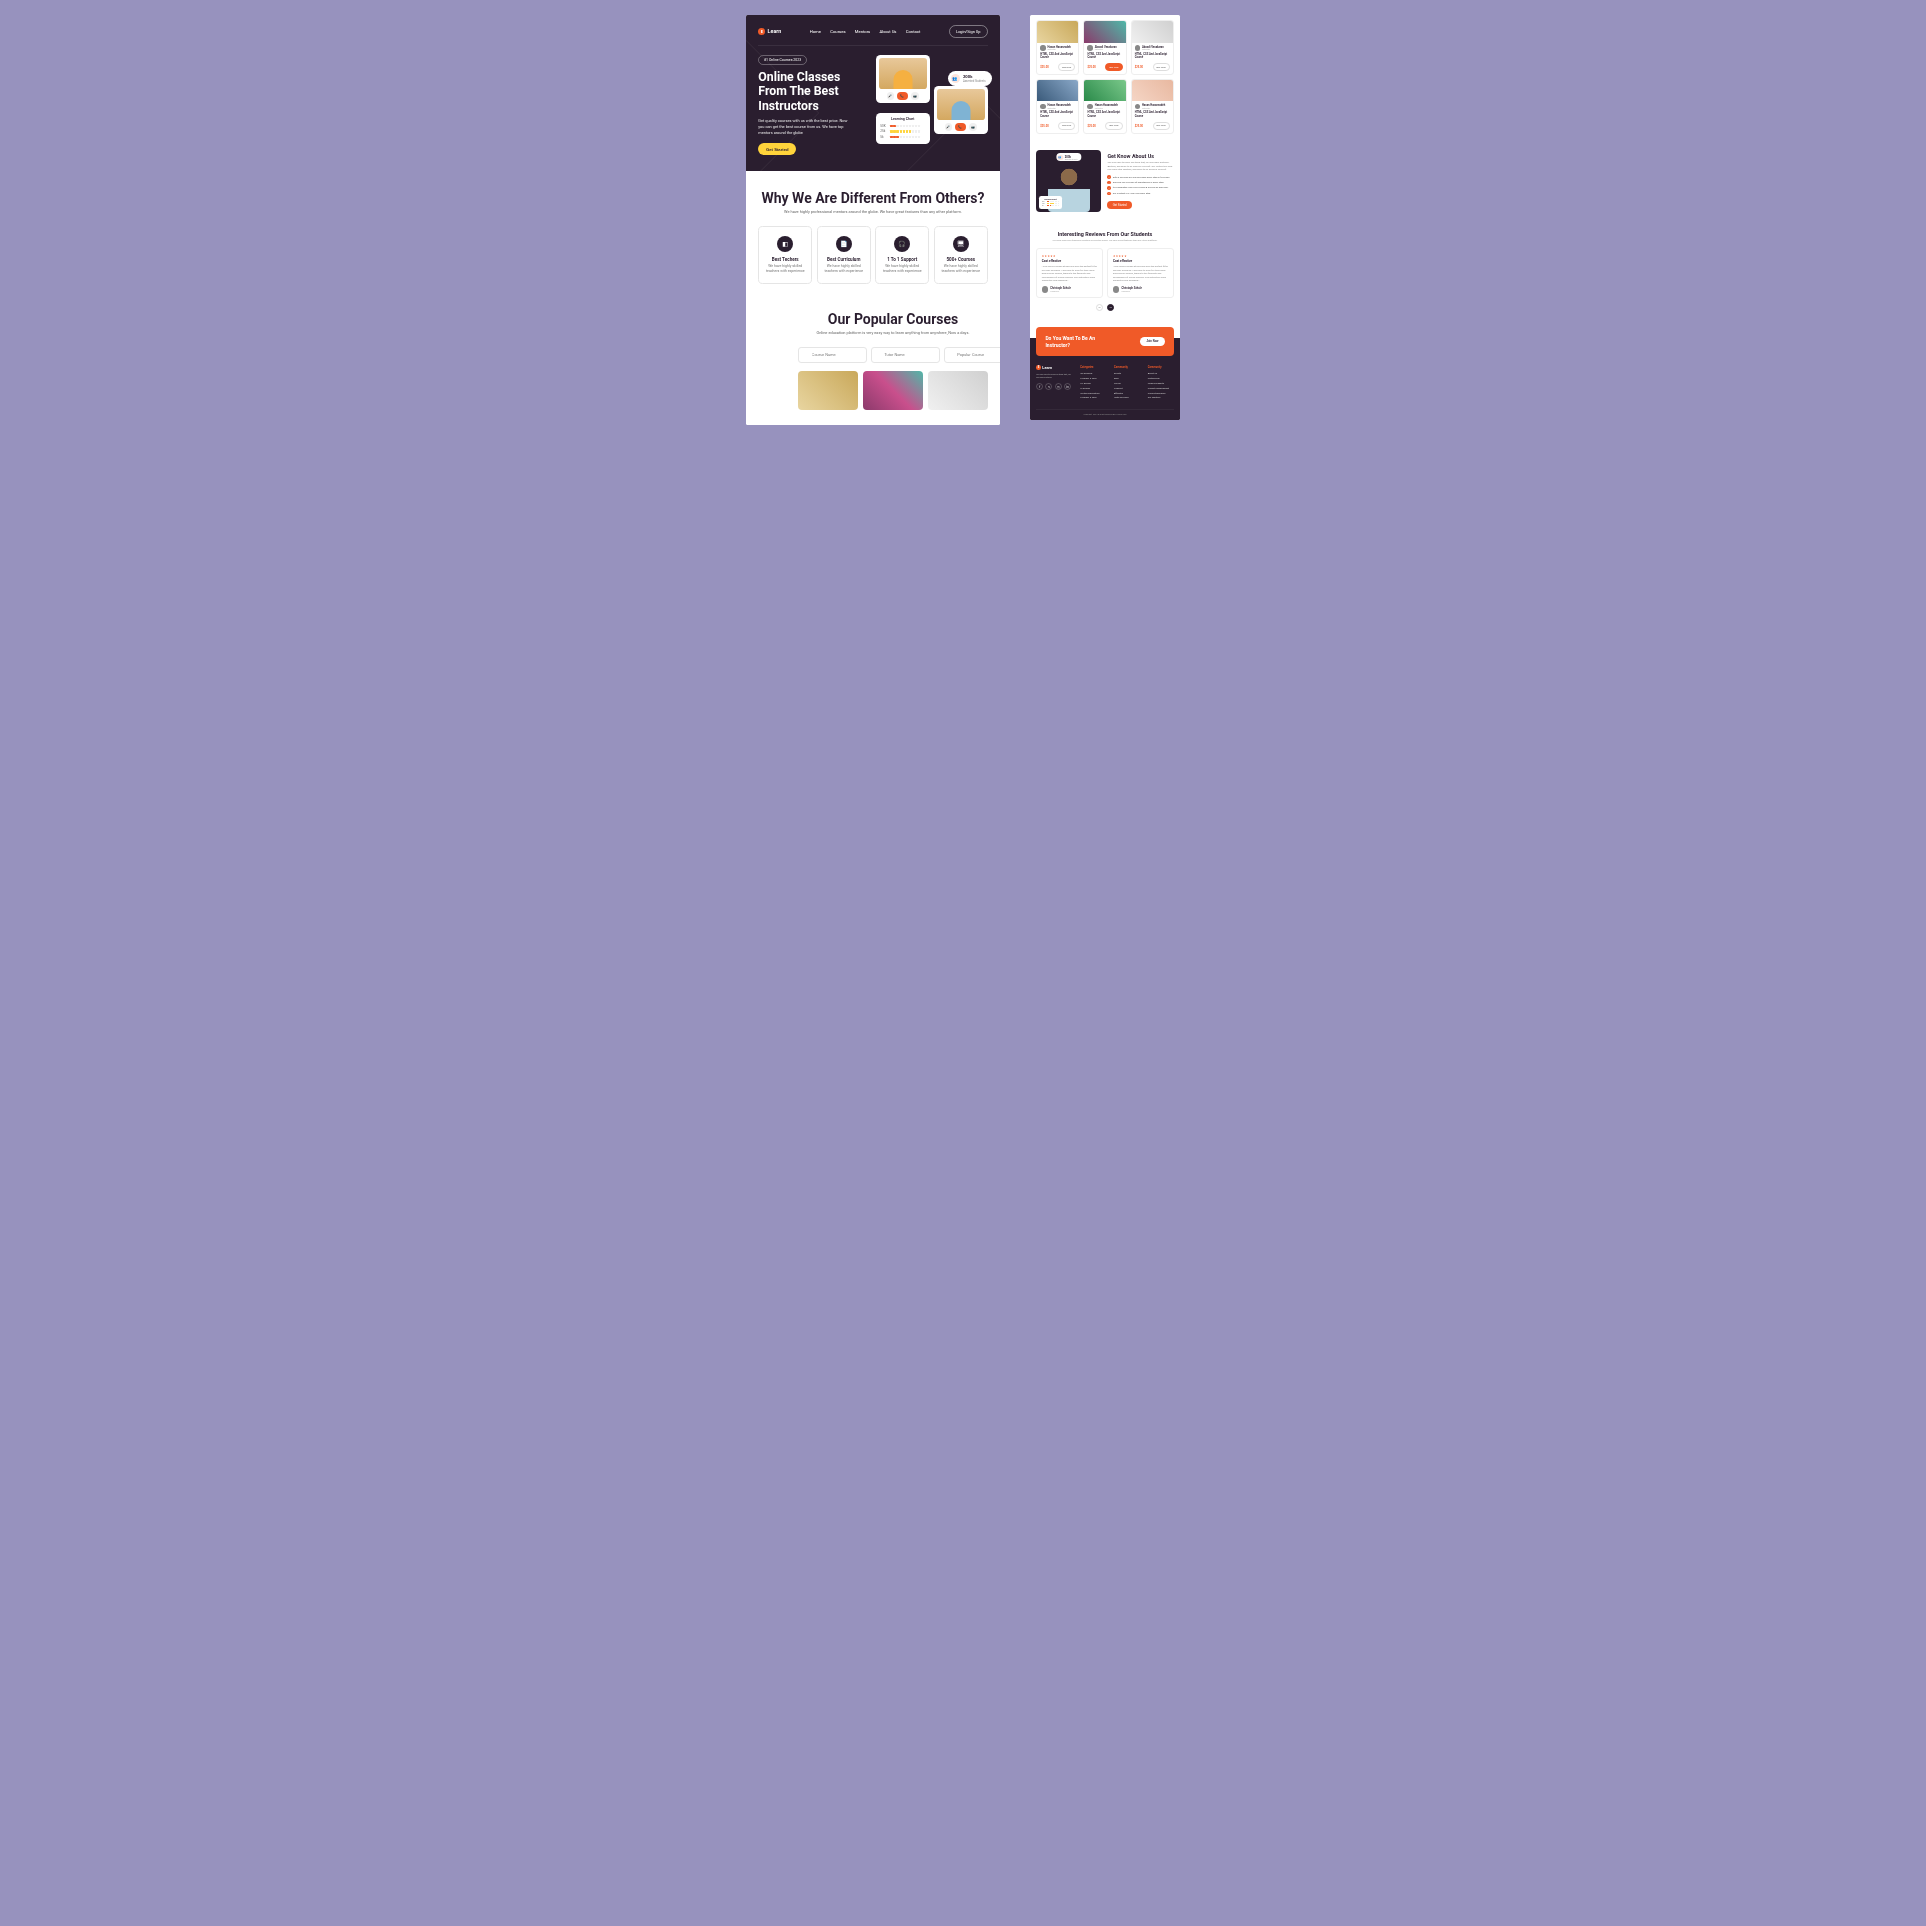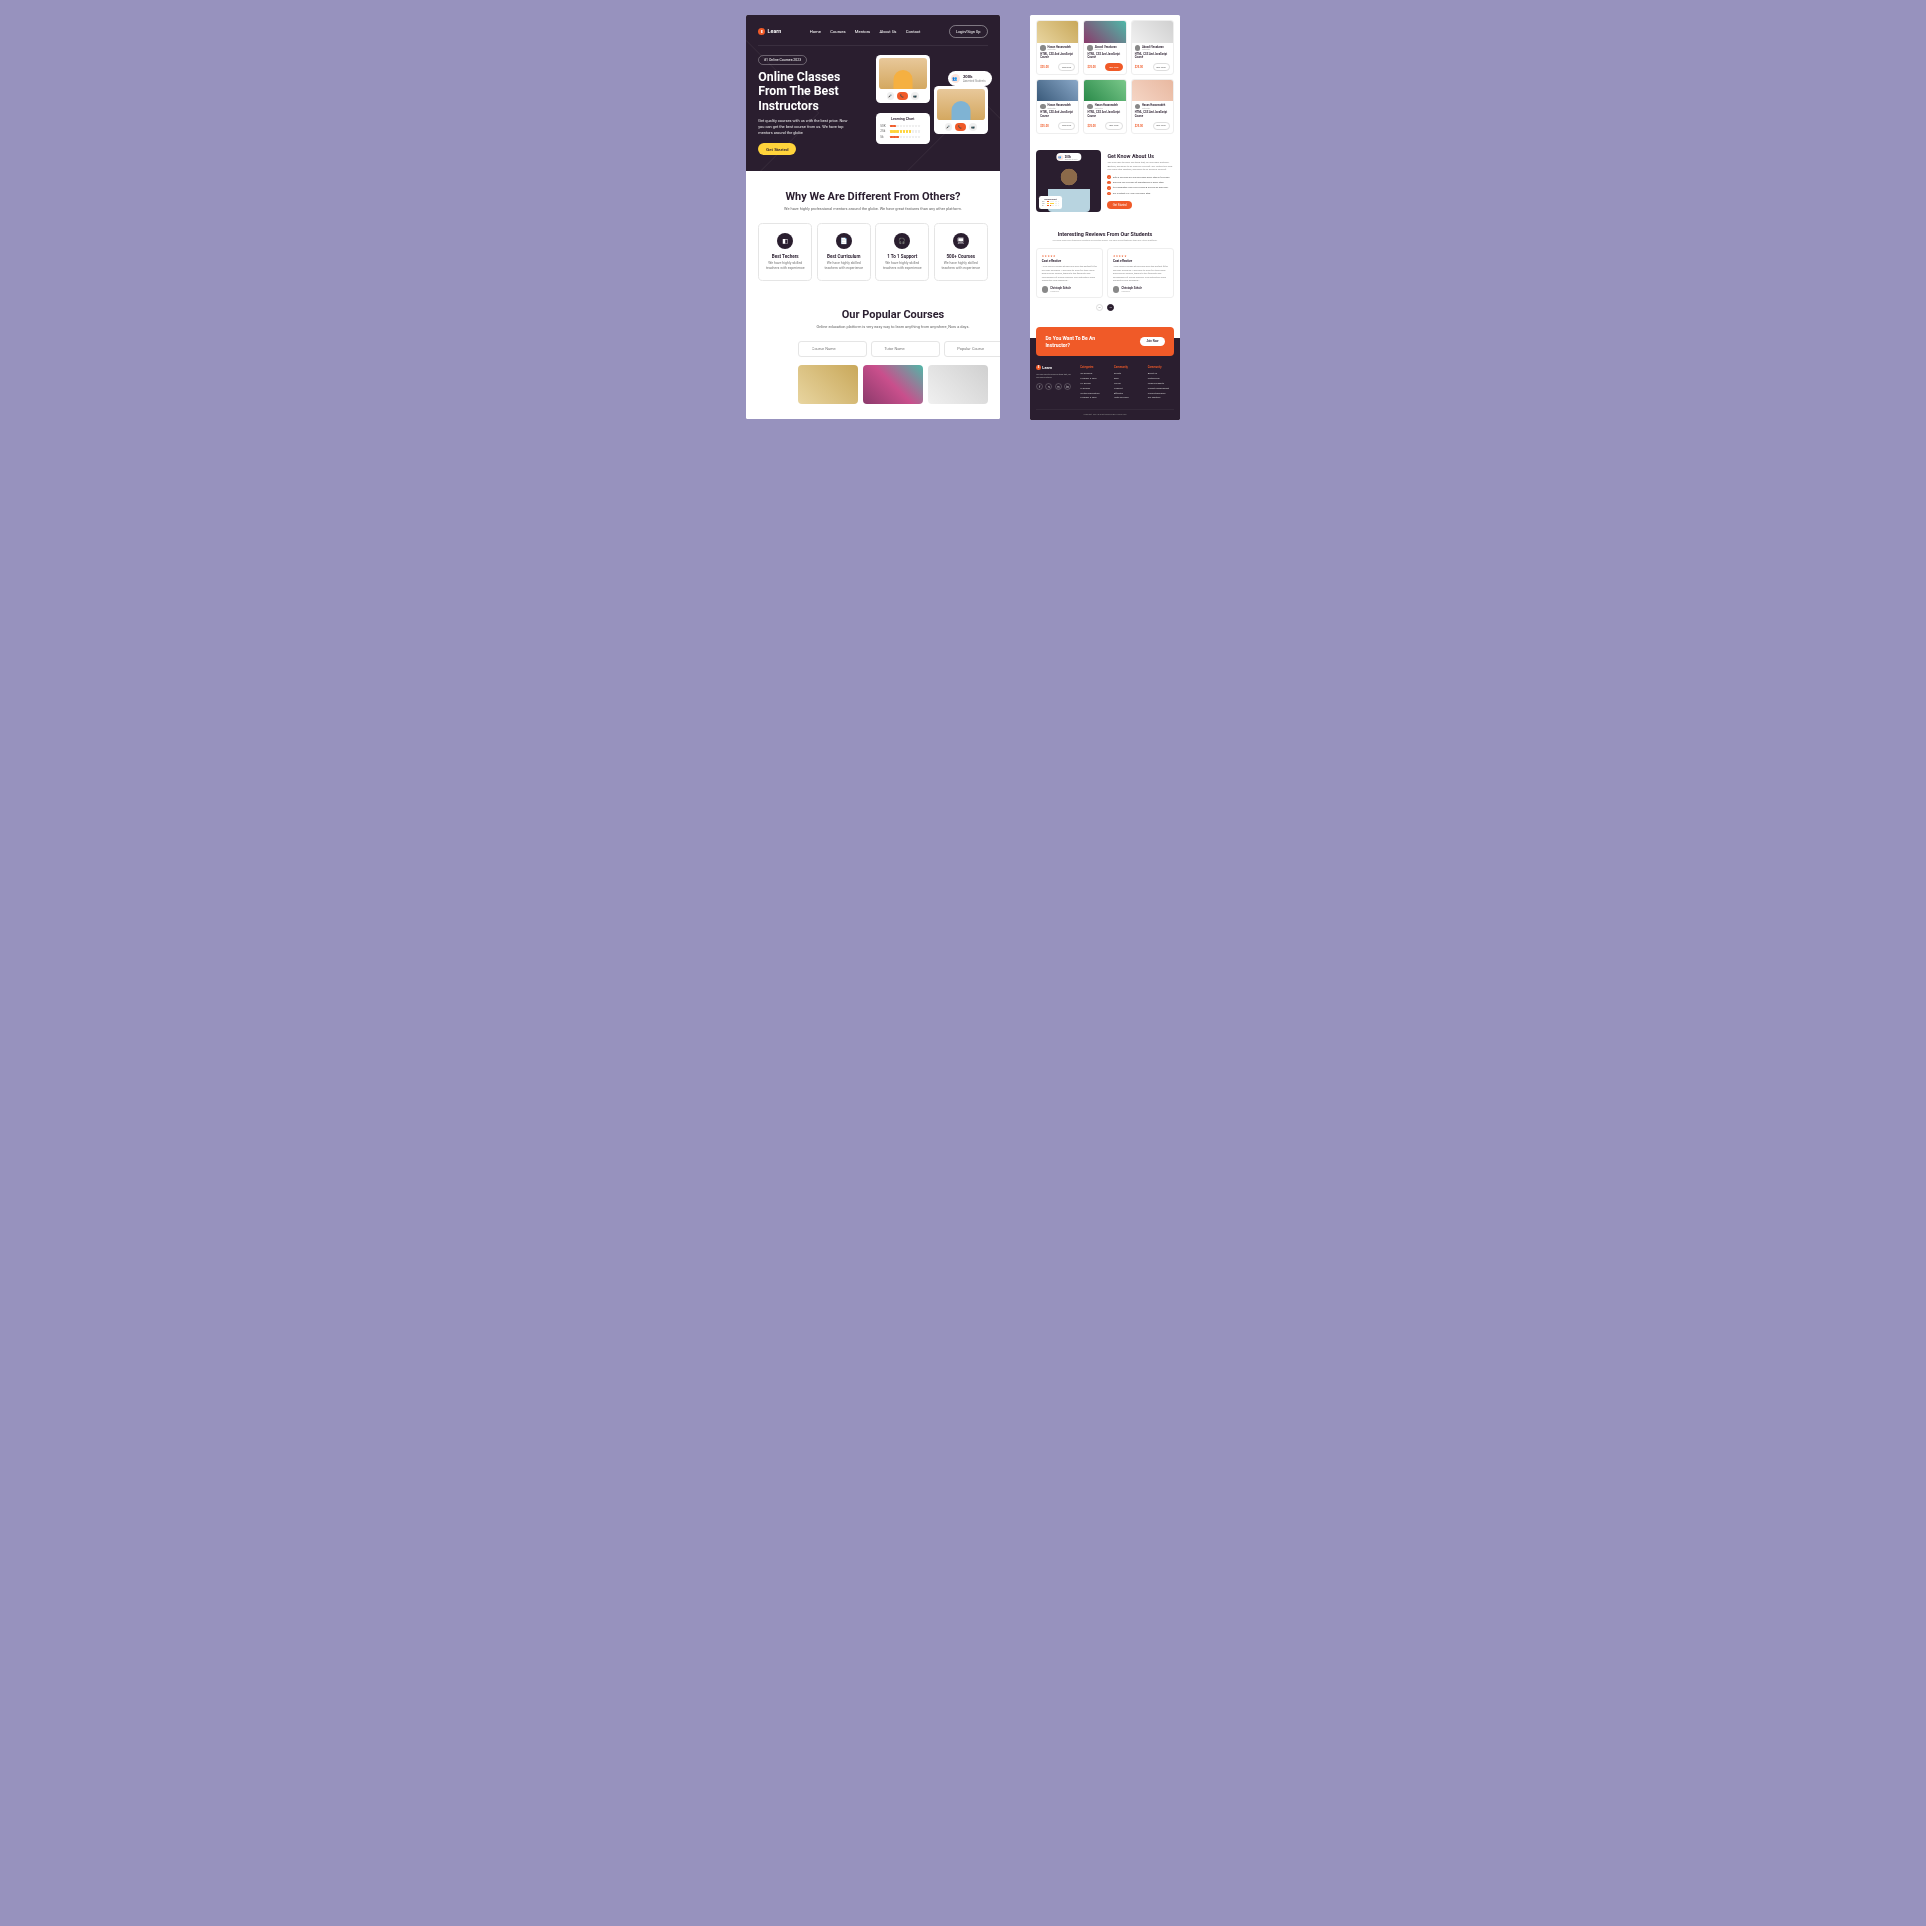--- a/index.html
+++ b/index.html
@@ -46,21 +46,21 @@
 .chart-title { font-size:3.5px; font-weight:600; text-align:center; margin-bottom:3.1px; }
 .chart-row { display:flex; align-items:center; gap:2.3px; margin-bottom:1.5px; }
 .chart-row .lbl { font-size:3.1px; width:7.7px; color:#666; }
 .chart-bars { display:flex; gap:0.8px; }
 .chart-bars span { width:2.3px; height:2.3px; background:#eee; border-radius:0.4px; }
 .chart-bars span.o { background:#f05a28; }
 .chart-bars span.y { background:#ffd43b; }
 
 
 .why { padding:19px 12.3px; text-align:center; }
-.sec-title { font-size:11px; font-weight:700; color:#2a1e2f; margin-bottom:3.1px; }
+.sec-title { font-size:14px; font-weight:700; color:#2a1e2f; margin-bottom:3.1px; }
 .sec-sub { font-size:3.9px; color:#666; margin-bottom:10.8px; line-height:1.5; }
 .feature-grid { display:grid; grid-template-columns:repeat(4,1fr); gap:4.6px; }
 .feature { border:0.4px solid #e5e5e5; border-radius:4.6px; padding:9.2px 3.9px; text-align:center; }
 .feature-icon { width:16px; height:16px; background:#2a1e2f; border-radius:50%; margin:0 auto 5.4px; display:flex; align-items:center; justify-content:center; color:#fff; font-size:6.2px; }
 .feature-title { font-size:4.6px; font-weight:700; color:#2a1e2f; margin-bottom:2.3px; }
 .feature-txt { font-size:3.5px; color:#777; line-height:1.4; }
 
 
 .popular { padding:7.7px 12.3px 15.4px; text-align:center;margin-left:40px; }
 .search-row { display:flex; gap:3.9px; margin-bottom:7.7px; }

